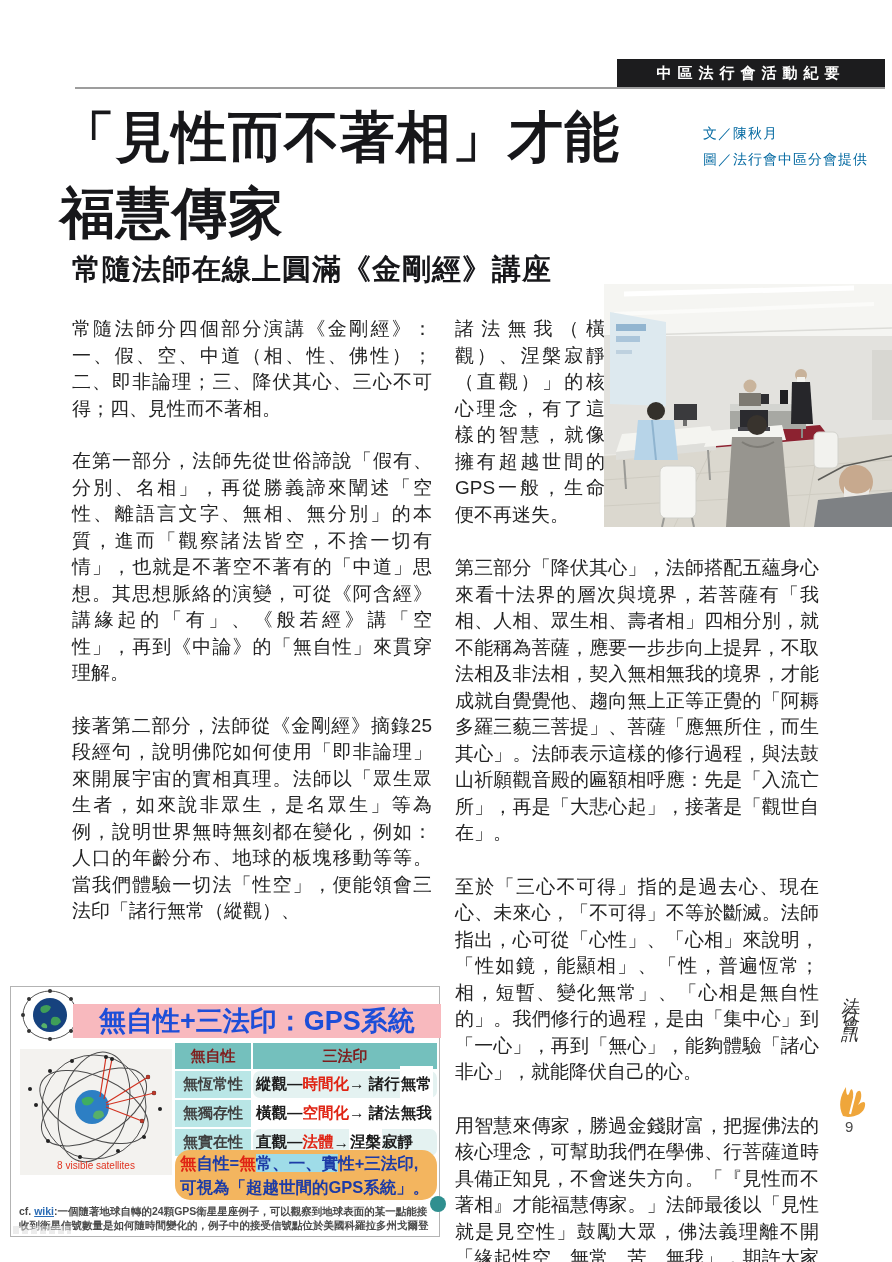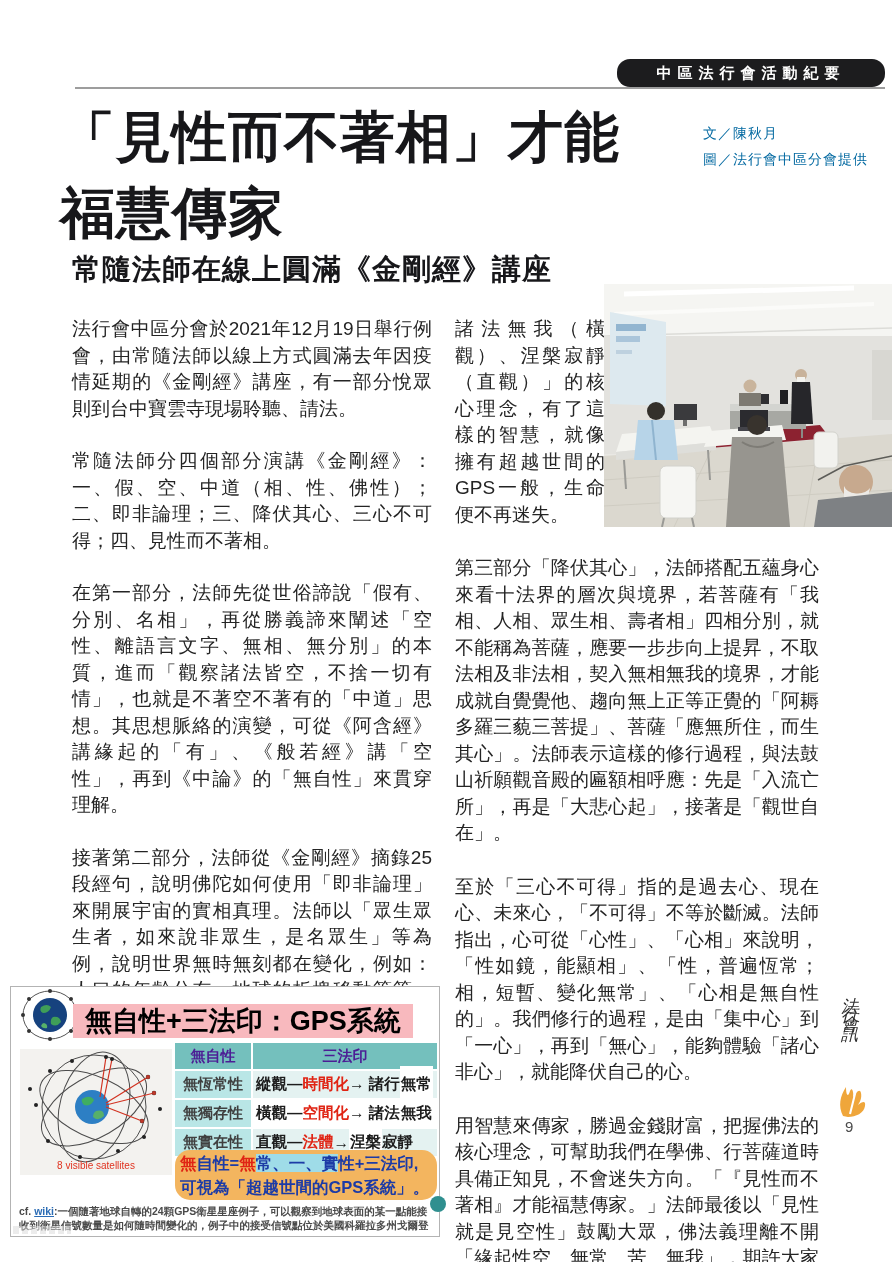--- a/index.html
+++ b/index.html
@@ -5,21 +5,21 @@
   * { margin:0; padding:0; box-sizing:border-box; }
   html,body { background:#ffffff; }
   .page {
     position:relative; width:892px; height:1262px; background:#ffffff;
     font-family:"Liberation Sans","DejaVu Sans",sans-serif; overflow:hidden; margin:0 auto;
   }
   
   .tag-box {
     position:absolute; left:617px; top:59px; width:268px; height:28px;
     background:#1c1c1e; color:#fff; display:flex; align-items:center; justify-content:center;
-    font-size:15px; font-weight:bold; letter-spacing:6px;border-radius:13px;
+    font-size:15px; font-weight:bold; letter-spacing:6px;
   }
   .header-rule { position:absolute; left:75px; top:87px; width:810px; height:2px; background:#9d9d9d; }
 
   
   .title {
     position:absolute; left:60px; top:100px; width:660px;
     font-family:"Liberation Serif","DejaVu Serif",serif; font-weight:bold;
     font-size:55px; line-height:76px; color:#17171a; letter-spacing:1px;
   }
   .byline { position:absolute; left:703px; top:120px; font-size:14px; color:#0369a1; line-height:26px; letter-spacing:1px; }
@@ -47,30 +47,30 @@
     font-size:17px; letter-spacing:9px; color:#2e2e2e; font-style:italic;
   }
   .hand-icon { position:absolute; left:836px; top:1080px; }
   .page-num { position:absolute; left:845px; top:1118px; font-size:15px; color:#4a4a4a; }
 
   
   .figure { position:absolute; left:10px; top:986px; width:430px; height:251px; background:#fff; border:1px solid #b3b3b3; }
   .earth-icon { position:absolute; left:8px; top:0px; }
   .fig-title { position:absolute; left:62px; top:16px; }
   .fig-title span.hl {
-    background:#f8b9be; color:#000000; font-weight:800; font-size:27px; letter-spacing:0px; padding:2px 12px; white-space:nowrap;
+    background:#f8b9be; color:#1d4ed8; font-weight:800; font-size:27px; letter-spacing:0px; padding:2px 26px; white-space:nowrap;
   }
   .orbit { position:absolute; left:9px; top:62px; width:152px; height:126px; background:#f3f2ef; }
   .fig-table { position:absolute; left:164px; top:56px; width:262px; font-weight:bold; }
   .fig-table .tr { display:flex; margin-bottom:2px; }
-  .fig-table .th { background:#74c0bd; color:#4c1d95; font-size:15px; height:26px; display:flex; align-items:center; justify-content:center; }
+  .fig-table .th { background:#74c0bd; color:#7f1d1d; font-size:15px; height:26px; display:flex; align-items:center; justify-content:center; }
   .fig-table .c1 { width:76px; margin-right:2px; flex:none; }
   .fig-table .c2 { flex:1; }
   .fig-table .td1 { background:#b9e6e6; color:#404040; font-size:15px; height:27px; display:flex; align-items:center; justify-content:center; }
-  .fig-table .td2 { font-size:15.5px; color:#1d1d1d; height:27px; display:flex; align-items:center; padding-left:3px; white-space:nowrap; }
+  .fig-table .td2 { font-size:15.5px; color:#1d1d1d; height:27px; display:flex; align-items:center; padding-left:3px; white-space:nowrap;border-radius:7px; }
   .fig-table .tr:nth-child(even) .td2 { background:#e4f2f1; }
   .red { color:#e02414; }
   .ghl { background:#ffffff; padding:8px 1px; }
   .fig-orange {
     position:absolute; left:164px; top:163px; width:262px; height:50px; background:#f3b55f; border-radius:15px;
     font-size:16.5px; font-weight:800; color:#1d3ba6; line-height:24px; padding:1px 5px; white-space:nowrap;
   }
   .cyhl { background:#9fdce8; }
   .fig-caption { position:absolute; left:8px; top:217px; width:412px; font-size:10.5px; font-weight:bold; color:#4a4a4a; line-height:14px; }
   .wiki-link { color:#2b6cb5; text-decoration:underline; }
@@ -92,21 +92,20 @@
     <div>「見性而不著相」才能</div>
     <div>福慧傳家</div>
   </div>
   <div class="byline">
     <div>文／陳秋月</div>
     <div>圖／法行會中區分會提供</div>
   </div>
   <div class="subtitle">常隨法師在線上圓滿《金剛經》講座</div>
 
   <div class="col col-left">
-    <p>法行會中區分會於2021年12月19日舉行例會，由常隨法師以線上方式圓滿去年因疫情延期的《金剛經》講座，有一部分悅眾則到台中寶雲寺現場聆聽、請法。</p>
     <p>常隨法師分四個部分演講《金剛經》：一、假、空、中道（相、性、佛性）；二、即非論理；三、降伏其心、三心不可得；四、見性而不著相。</p>
     <p>在第一部分，法師先從世俗諦說「假有、分別、名相」，再從勝義諦來闡述「空性、離語言文字、無相、無分別」的本質，進而「觀察諸法皆空，不捨一切有情」，也就是不著空不著有的「中道」思想。其思想脈絡的演變，可從《阿含經》講緣起的「有」、《般若經》講「空性」，再到《中論》的「無自性」來貫穿理解。</p>
     <p>接著第二部分，法師從《金剛經》摘錄25段經句，說明佛陀如何使用「即非論理」來開展宇宙的實相真理。法師以「眾生眾生者，如來說非眾生，是名眾生」等為例，說明世界無時無刻都在變化，例如：人口的年齡分布、地球的板塊移動等等。當我們體驗一切法「性空」，便能領會三法印「諸行無常（縱觀）、</p>
   </div>
 
   <div class="col col-right">
     <div class="narrow">諸法無我（橫觀）、涅槃寂靜（直觀）」的核心理念，有了這樣的智慧，就像擁有超越世間的GPS一般，生命便不再迷失。</div>
     <p class="wide">第三部分「降伏其心」，法師搭配五蘊身心來看十法界的層次與境界，若菩薩有「我相、人相、眾生相、壽者相」四相分別，就不能稱為菩薩，應要一步步向上提昇，不取法相及非法相，契入無相無我的境界，才能成就自覺覺他、趨向無上正等正覺的「阿耨多羅三藐三菩提」、菩薩「應無所住，而生其心」。法師表示這樣的修行過程，與法鼓山祈願觀音殿的匾額相呼應：先是「入流亡所」，再是「大悲心起」，接著是「觀世自在」。</p>
     <p class="wide">至於「三心不可得」指的是過去心、現在心、未來心，「不可得」不等於斷滅。法師指出，心可從「心性」、「心相」來說明，「性如鏡，能顯相」、「性，普遍恆常；相，短暫、變化無常」、「心相是無自性的」。我們修行的過程，是由「集中心」到「一心」，再到「無心」，能夠體驗「諸心非心」，就能降伏自己的心。</p>
     <p class="wide">用智慧來傳家，勝過金錢財富，把握佛法的核心理念，可幫助我們在學佛、行菩薩道時具備正知見，不會迷失方向。「『見性而不著相』才能福慧傳家。」法師最後以「見性就是見空性」鼓勵大眾，佛法義理離不開「緣起性空、無常、苦、無我」，期許大家在生活中培養觀照能力，從「受持、讀誦、為人演說」著手，將《金剛經》的般若智慧傳遞出去。</p>

